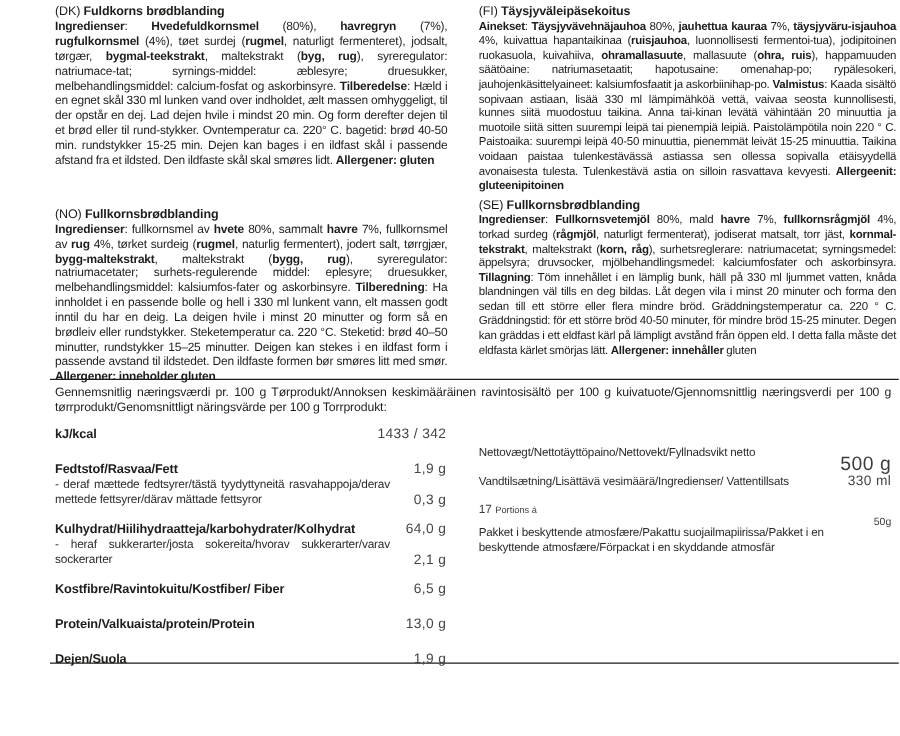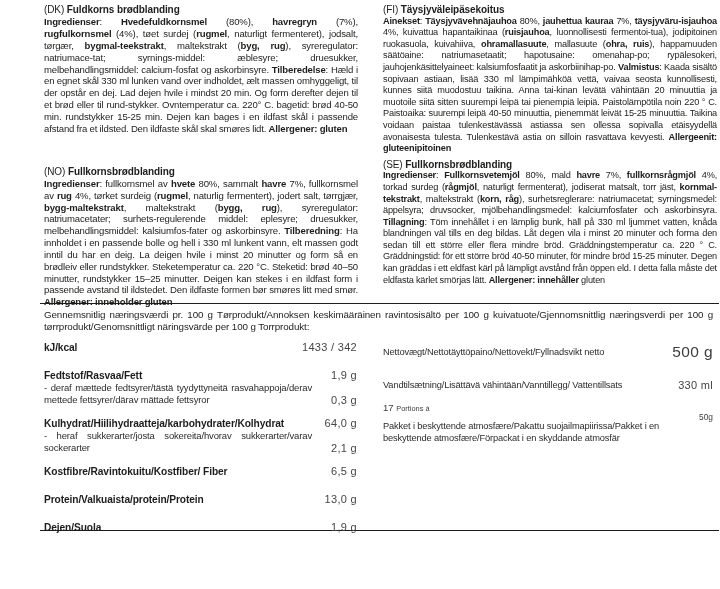--- a/index.html
+++ b/index.html
@@ -46,21 +46,21 @@
   .r-kj{top:0;}
   .r-fat{top:28px;}
   .r-carb{top:76px;}
   .r-fiber{top:124px;}
   .r-protein{top:152px;}
   .r-salt{top:180px;}
   
   .rlbl{font-size:9.3px;letter-spacing:-0.15px;color:#2c2c2c;font-weight:normal;}
   .r-net{top:2px;}
   .r-net .line1{align-items:center;}
-  .bigval{font-size:15.5px;color:#3d3d3d;letter-spacing:0.4px;white-space:nowrap;}
+  .bigval{font-size:15.5px;color:#3d3d3d;letter-spacing:0.4px;white-space:nowrap;margin-top:20px;}
   .r-water{top:38px;}
   .r-qty{top:61px;}
   .qtyval{font-size:9.5px;color:#3d3d3d;white-space:nowrap;}
   .qtyval .small{font-size:7.4px;}
   .qty2{position:absolute;top:71px;right:0;font-size:8.4px;color:#3d3d3d;}
   .r-packed{top:80px;}
   .r-packed .rlbl{line-height:11.6px;text-align:left;width:300px;}
 </style>
 </head>
 <body>
@@ -143,21 +143,21 @@
 
   <div class="tbl-right">
     <div class="trow r-net">
       <div class="line1">
         <span class="rlbl">Nettovægt/Nettotäyttöpaino/Nettovekt/Fyllnadsvikt netto</span>
         <span class="bigval">500 g</span>
       </div>
     </div>
     <div class="trow r-water">
       <div class="line1">
-        <span class="rlbl">Vandtilsætning/Lisättävä vähintään/Vanntillegg/ Vattentillsats</span>
+        <span class="rlbl">Vandtilsætning/Lisättävä vesimäärä/Ingredienser/ Vattentillsats</span>
         <span class="val">330 ml</span>
       </div>
     </div>
     <div class="trow r-qty">
       <div class="line1">
         <span class="qtyval"><span>17</span> <span class="small">Portions á</span></span>
       </div>
     </div>
     <div class="qty2">50g</div>
     <div class="trow r-packed">

